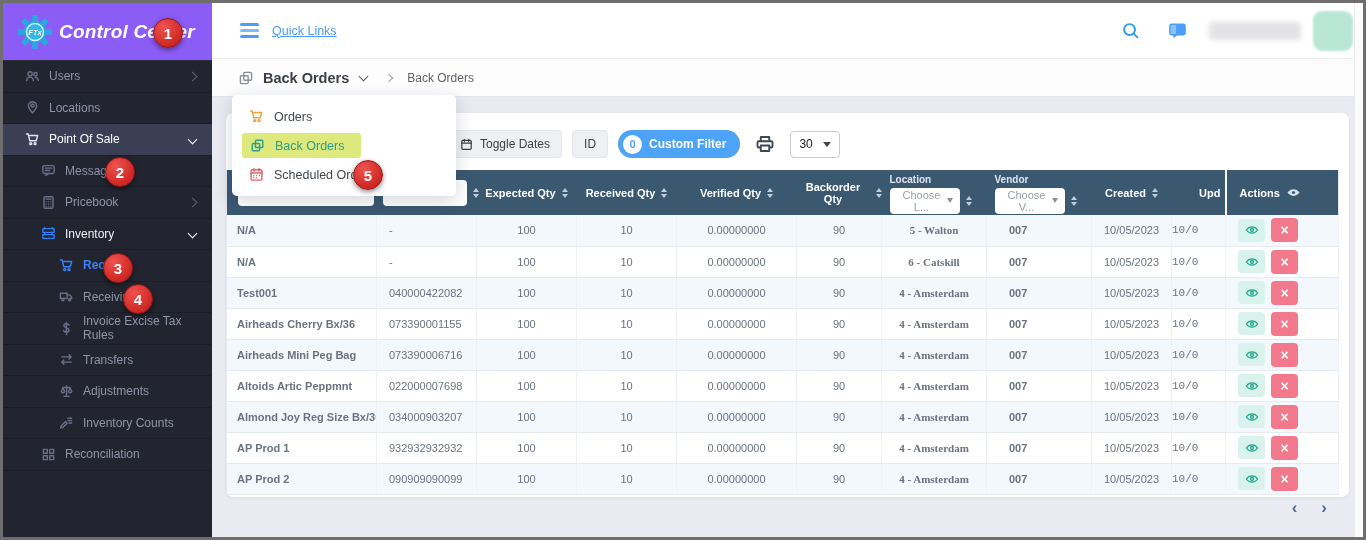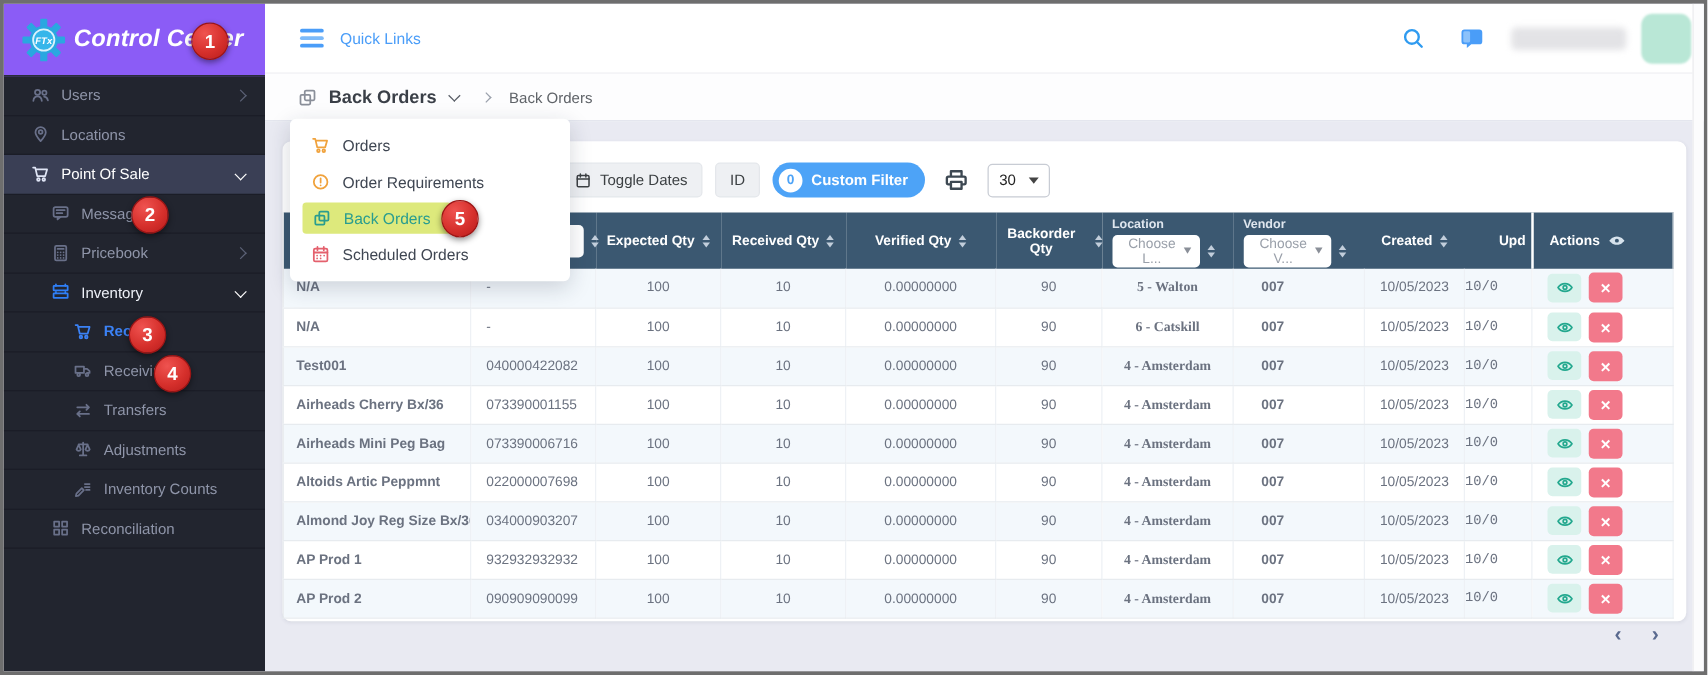--- a/index.html
+++ b/index.html
@@ -31,21 +31,21 @@
   .snav-item .chev { position:absolute; right:16px; }
   .snav-item.row-active .chev, .snav-item.open .chev { border-color:#fff; }
 
   
   .main { flex:1; display:flex; flex-direction:column; background:#e9eaf2; }
   .topbar { height:56px; background:#fff; border-bottom:1px solid #ededf2;
             display:flex; align-items:center; padding:0 10px 0 28px; }
   .hamburger { display:flex; flex-direction:column; gap:3px; cursor:pointer; }
   .hamburger i { display:block; width:19px; height:3.2px; border-radius:2px; background:#4a9df8; }
   .hamburger i:nth-child(2) { background:#7cbafa; }
-  .quick-links { margin-left:13px; color:#4a9df8; font-size:12.5px; cursor:pointer; }
+  .quick-links { margin-left:13px; color:#4a9df8; font-size:12.5px; cursor:pointer;text-decoration:underline; }
   .spacer { flex:1; }
   .topic { width:19px; height:19px; color:#2f9bf0; cursor:pointer; }
   .topic.search { margin-right:28px; }
   .topic.chat { margin-right:22px; color:#4a9df8; }
   .user-blur { width:92px; height:18px; background:#e3e3e6; border-radius:4px; filter:blur(2.5px); margin-right:12px; }
   .avatar { width:40px; height:40px; border-radius:9px; background:#b9e7d6; filter:blur(1px); cursor:pointer; }
 
   .crumbbar { height:38px; background:#fdfdfe; border-bottom:1px solid #e4e6ee;
               display:flex; align-items:center; padding-left:26px; gap:9px; }
   .crumb-ic { width:16px; height:16px; color:#8a8f99; }
@@ -251,20 +251,28 @@
               <path d="M8.7 6.5h2.7l2.1 2v1.5h-2.1"></path>
               <circle cx="4.2" cy="11.5" r="1.2"></circle>
               <circle cx="11.3" cy="11.5" r="1.2"></circle>
             </svg>
           </span>
           <span>Receiving</span>
         </div>
         <div class="snav-item lvl2">
           <span class="ic">
             <svg viewBox="0 0 16 16" fill="none" stroke="currentColor" stroke-width="1.5" stroke-linecap="round" stroke-linejoin="round">
+              <path d="M8 1.6v12.8M10.9 4.4c-.7-1-1.7-1.4-2.9-1.4-1.6 0-2.8.8-2.8 2.1 0 2.7 5.6 1.9 5.6 4.6 0 1.3-1.3 2.1-2.8 2.1-1.4 0-2.5-.5-3.1-1.6"></path>
+            </svg>
+          </span>
+          <span>Invoice Excise Tax Rules</span>
+        </div>
+        <div class="snav-item lvl2">
+          <span class="ic">
+            <svg viewBox="0 0 16 16" fill="none" stroke="currentColor" stroke-width="1.5" stroke-linecap="round" stroke-linejoin="round">
               <path d="M13 5.2H3M10.8 3L13 5.2l-2.2 2.2M3 10.8h10M5.2 8.6L3 10.8 5.2 13"></path>
             </svg>
           </span>
           <span>Transfers</span>
         </div>
         <div class="snav-item lvl2">
           <span class="ic">
             <svg viewBox="0 0 16 16" fill="none" stroke="currentColor" stroke-width="1.5" stroke-linecap="round" stroke-linejoin="round">
               <path d="M8 2.2v11M4.2 3.8h7.6M5.2 13.2h5.6"></path>
               <path d="M4.2 4.2L2.4 8a1.9 1.9 0 003.6 0z"></path>
@@ -678,29 +686,20 @@
         <li>
           <span class="ic" style="color: rgb(240, 162, 60);">
             <svg viewBox="0 0 16 16" fill="none" stroke="currentColor" stroke-width="1.5" stroke-linecap="round" stroke-linejoin="round">
               <path d="M1.6 2.2h1.8l1.7 7.2h6.8l1.6-5.6H4.2"></path>
               <circle cx="6.1" cy="12.4" r="1.1"></circle>
               <circle cx="10.7" cy="12.4" r="1.1"></circle>
             </svg>
           </span>
           <span>Orders</span>
         </li>
-        <li>
-          <span class="ic" style="color: rgb(240, 162, 60);">
-            <svg viewBox="0 0 16 16" fill="none" stroke="currentColor" stroke-width="1.5" stroke-linecap="round" stroke-linejoin="round">
-              <circle cx="8" cy="8" r="5.8"></circle>
-              <path d="M8 5v3.6M8 10.9h.01"></path>
-            </svg>
-          </span>
-          <span>Order Requirements</span>
-        </li>
         <li class="active">
           <span class="menu-chip">
             <span class="ic" style="color: rgb(42, 157, 143);">
               <svg viewBox="0 0 16 16" fill="none" stroke="currentColor" stroke-width="1.5" stroke-linecap="round" stroke-linejoin="round">
                 <rect x="5.8" y="2.4" width="7.8" height="7.8" rx="1"></rect>
                 <rect x="2.4" y="5.8" width="7.8" height="7.8" rx="1"></rect>
               </svg>
             </span>
             <span>Back Orders</span>
           </span>

